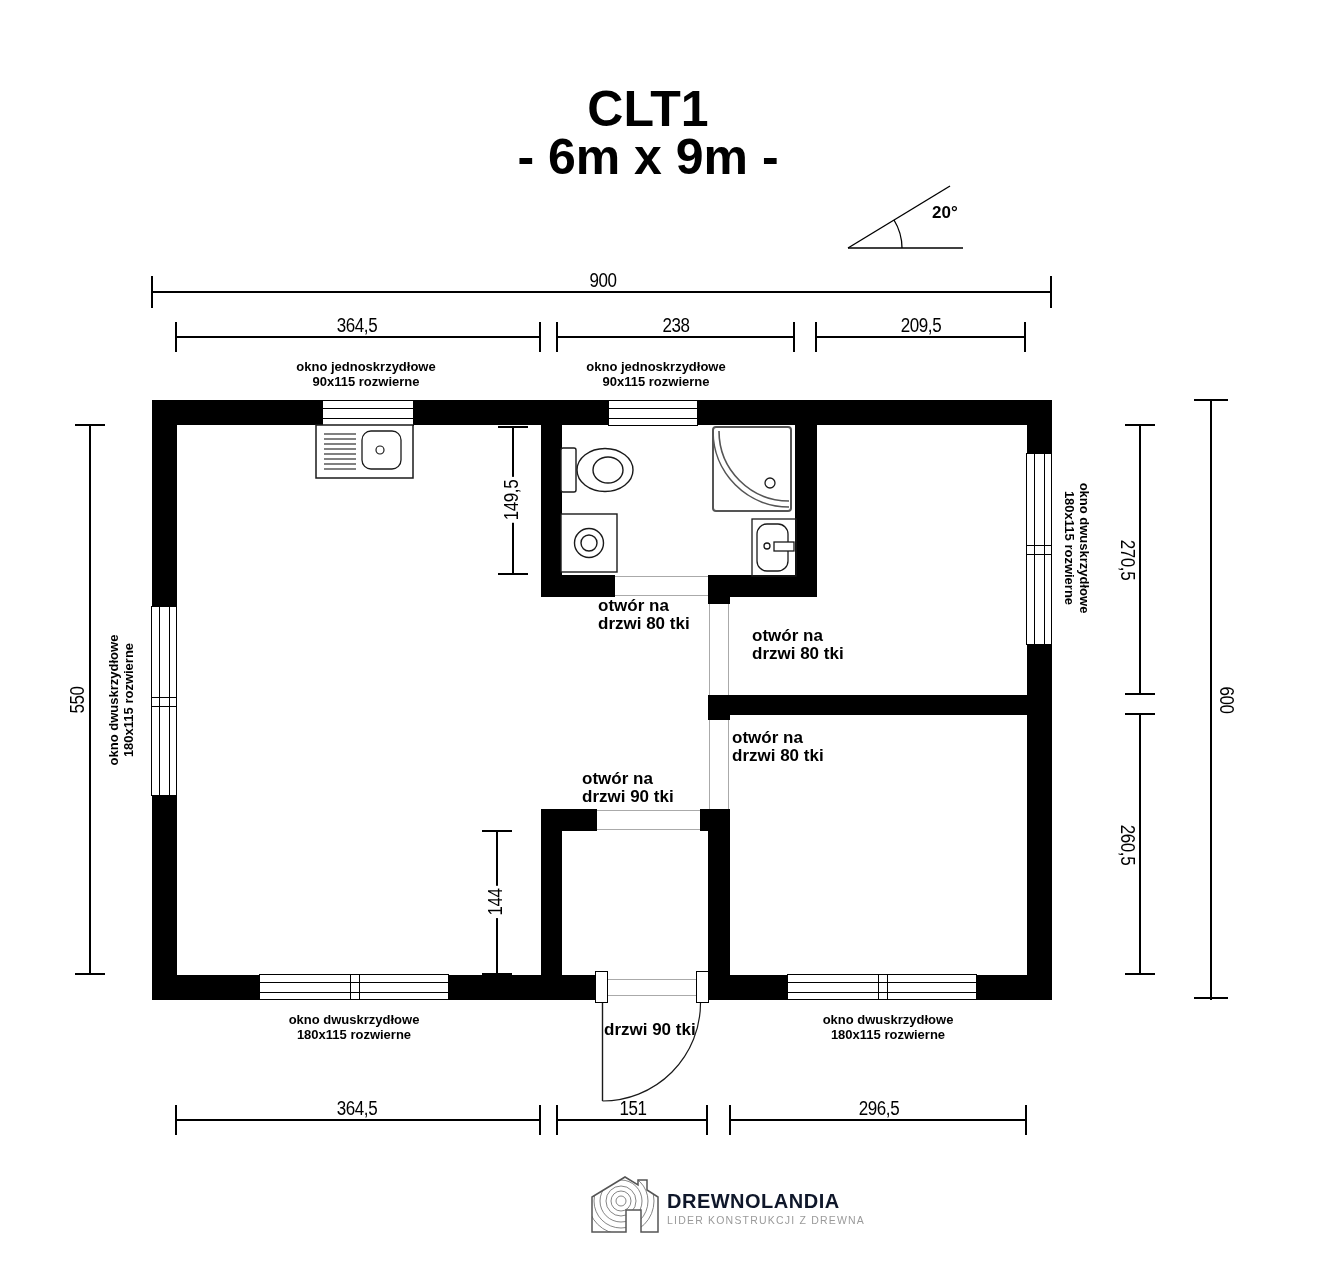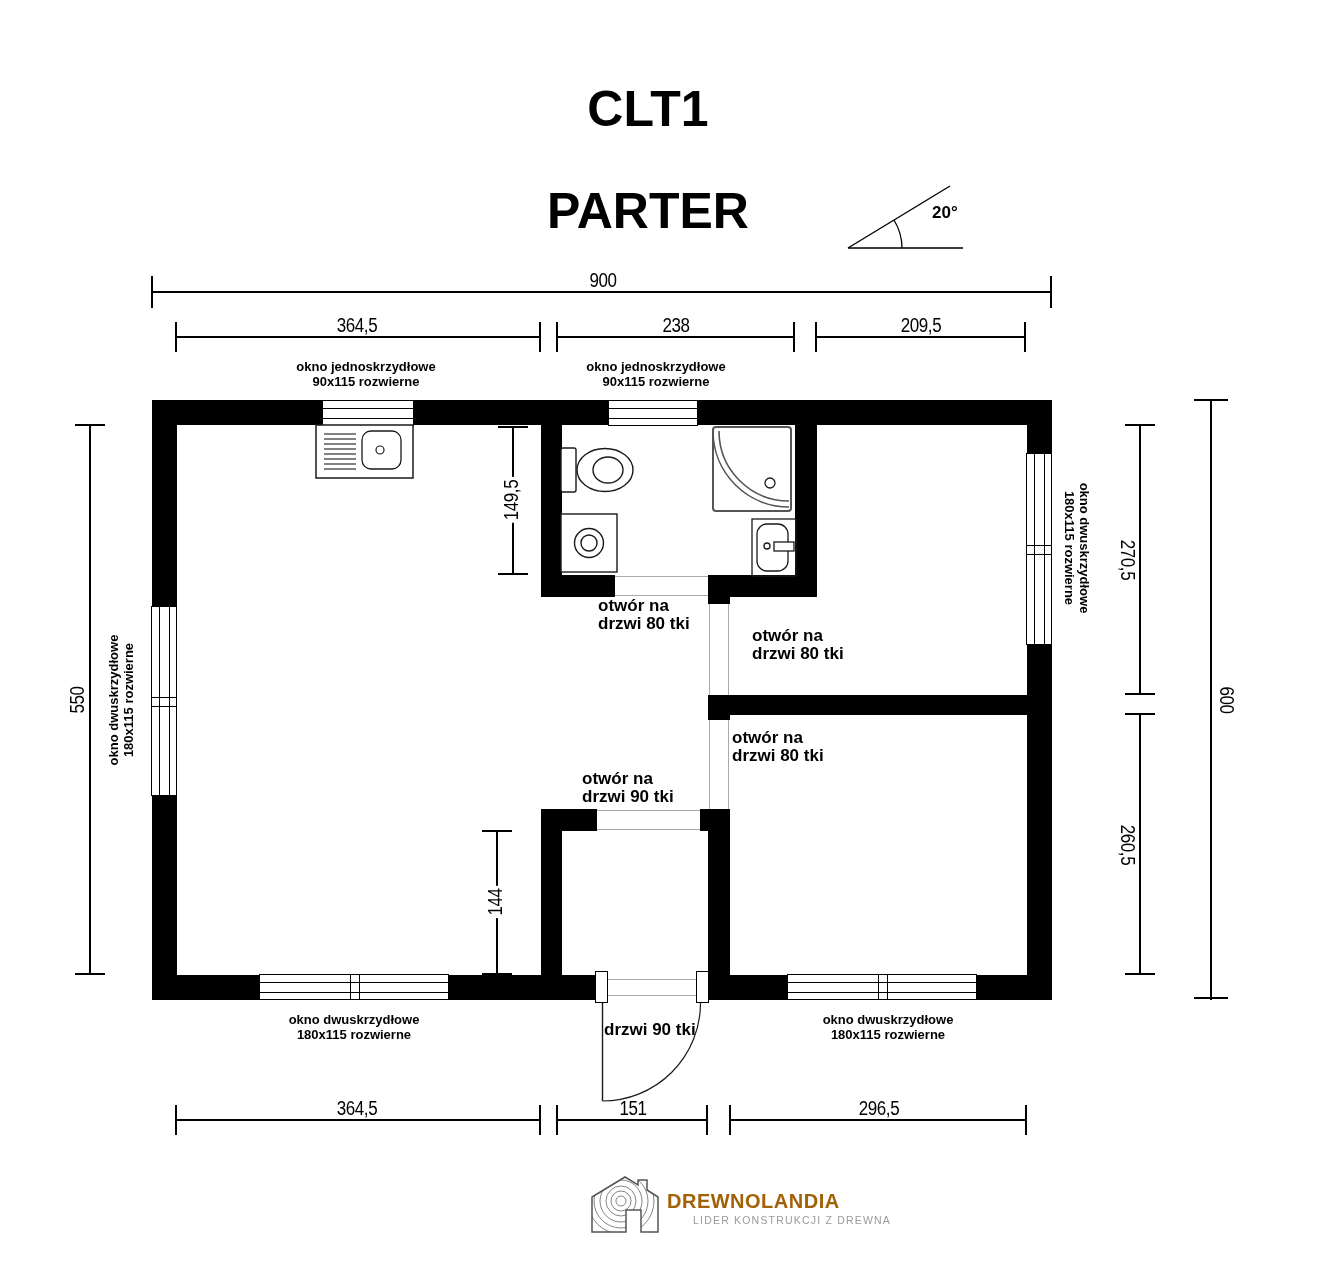--- a/index.html
+++ b/index.html
@@ -29,31 +29,31 @@
   .winv .band{position:absolute;top:-1px;bottom:-1px;left:31%;width:36%;
               border-left:1.2px solid #000;border-right:1.2px solid #000;}
   .winh .mull{position:absolute;top:0;bottom:0;left:50%;width:8px;margin-left:-4px;
               border-left:1.2px solid #000;border-right:1.2px solid #000;}
   .winv .mull{position:absolute;left:0;right:0;top:50%;height:8px;margin-top:-4px;
               border-top:1.2px solid #000;border-bottom:1.2px solid #000;}
   .jamb{position:absolute;background:#fff;border:1.5px solid #000;box-sizing:border-box;}
   .gaph{position:absolute;height:1px;background:#aaa;}
   .gapv{position:absolute;width:1px;background:#aaa;}
   .opening{position:absolute;background:#fff;}
-  .logo-name{position:absolute;font-weight:bold;font-size:20px;letter-spacing:0.5px;color:#a16207;white-space:nowrap;}
+  .logo-name{position:absolute;font-weight:bold;font-size:20px;letter-spacing:0.5px;color:#0f172a;white-space:nowrap;}
   .logo-tag{position:absolute;font-size:10.5px;letter-spacing:1.2px;color:#9a9a9a;white-space:nowrap;}
   svg{position:absolute;left:0;top:0;pointer-events:none;}
 </style>
 </head>
 <body>
 
 <div id="plan">
 
   <div class="title-line" style="top:80px">CLT1</div>
-  <div class="title-line" style="top:182px">PARTER</div>
+  <div class="title-line" style="top:128px">- 6m x 9m -</div>
 
   <svg width="1328" height="1281" viewBox="0 0 1328 1281">
     <path d="M848 248 H963" stroke="#000" stroke-width="1.4" fill="none"></path>
     <path d="M848 248 L950 186" stroke="#000" stroke-width="1.4" fill="none"></path>
     <path d="M902 248 A54 54 0 0 0 894 220" stroke="#000" stroke-width="1.3" fill="none"></path>
   </svg>
   <div class="abs" style="left:932px;top:203px;font-size:17px;font-weight:bold">20°</div>
 
   <div class="wall" style="left:152px;top:400px;width:900px;height:25px"></div>
   <div class="wall" style="left:152px;top:975px;width:900px;height:25px"></div>
@@ -278,15 +278,15 @@
       <circle cx="621" cy="1201" r="5"></circle>
         <circle cx="621" cy="1201" r="10"></circle>
       <circle cx="621" cy="1201" r="15"></circle>
         <circle cx="621" cy="1201" r="21"></circle>
       <circle cx="621" cy="1201" r="27"></circle>
         <circle cx="621" cy="1201" r="33"></circle>
     </g>
     <path d="M592 1232 V1197 L625 1177 L638 1185 V1180 H647 V1190 L658 1197 V1232 H641 V1210 H626 V1232 Z" stroke="#555" stroke-width="1.5" fill="none"></path>
   </svg>
   <div class="logo-name" style="left:667px;top:1190px">DREWNOLANDIA</div>
-  <div class="logo-tag" style="left:693px;top:1214px">LIDER KONSTRUKCJI Z DREWNA</div>
+  <div class="logo-tag" style="left:667px;top:1214px">LIDER KONSTRUKCJI Z DREWNA</div>
 
 </div>
 
 </body></html>

